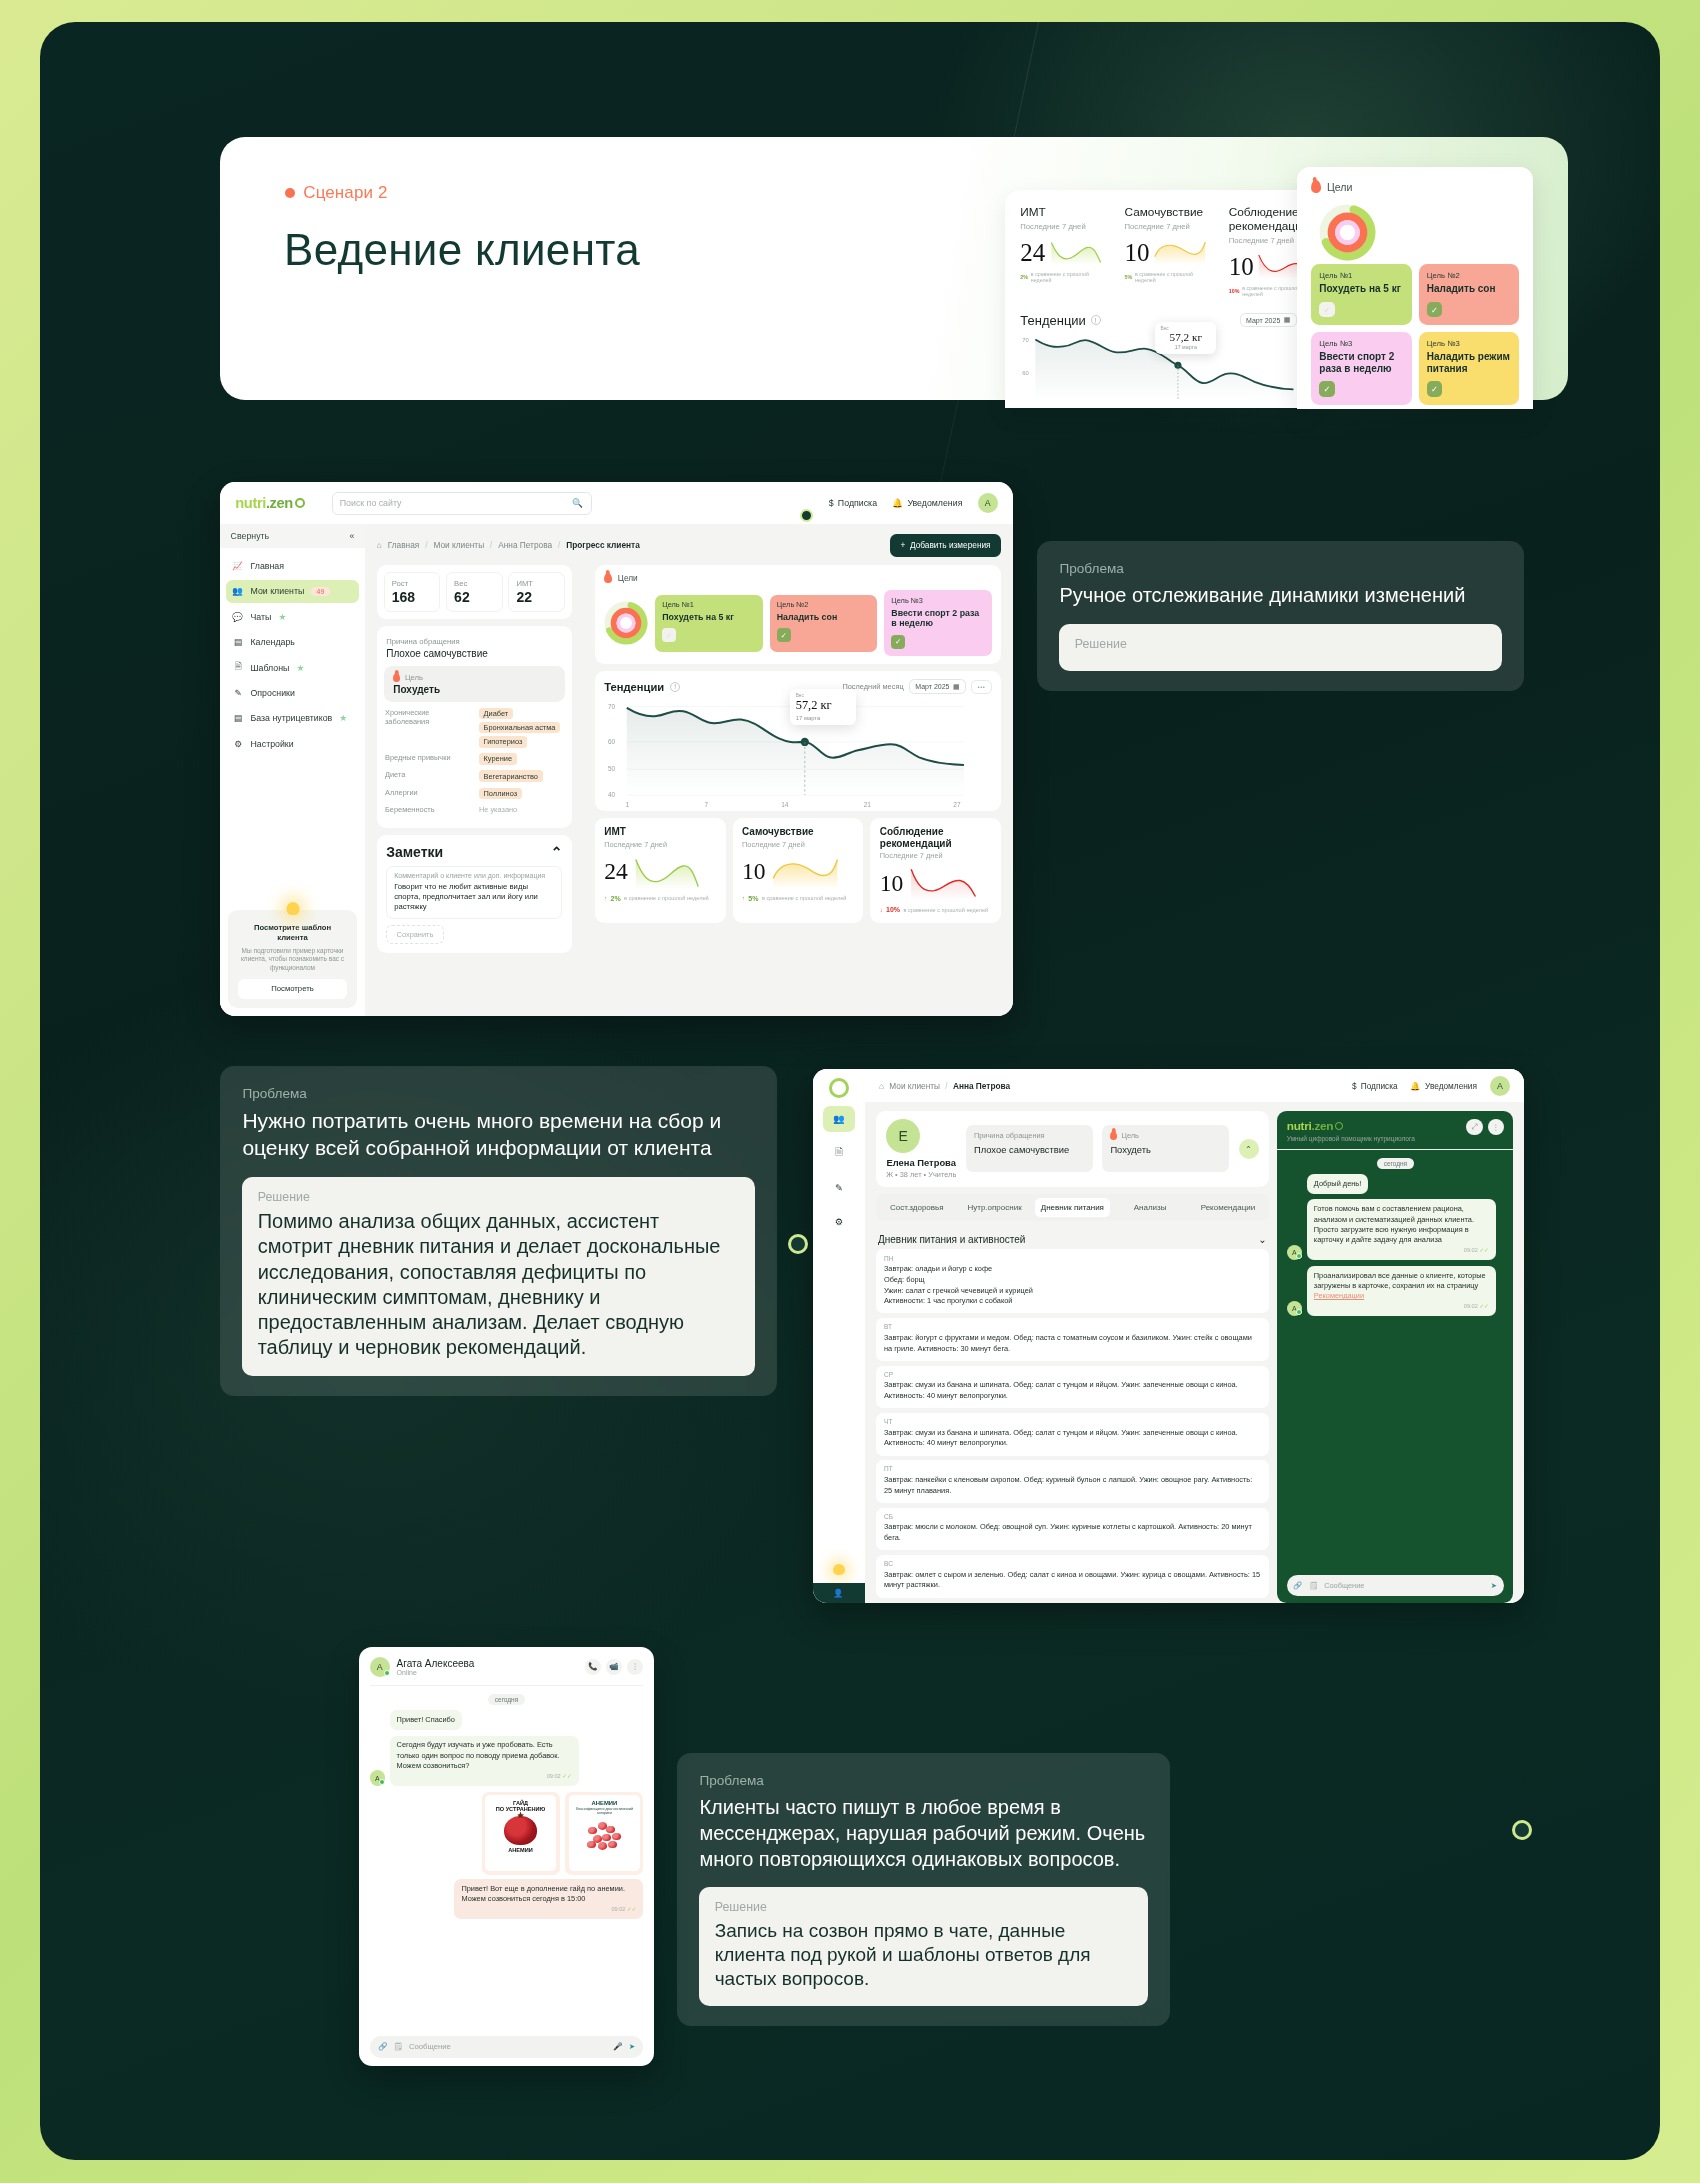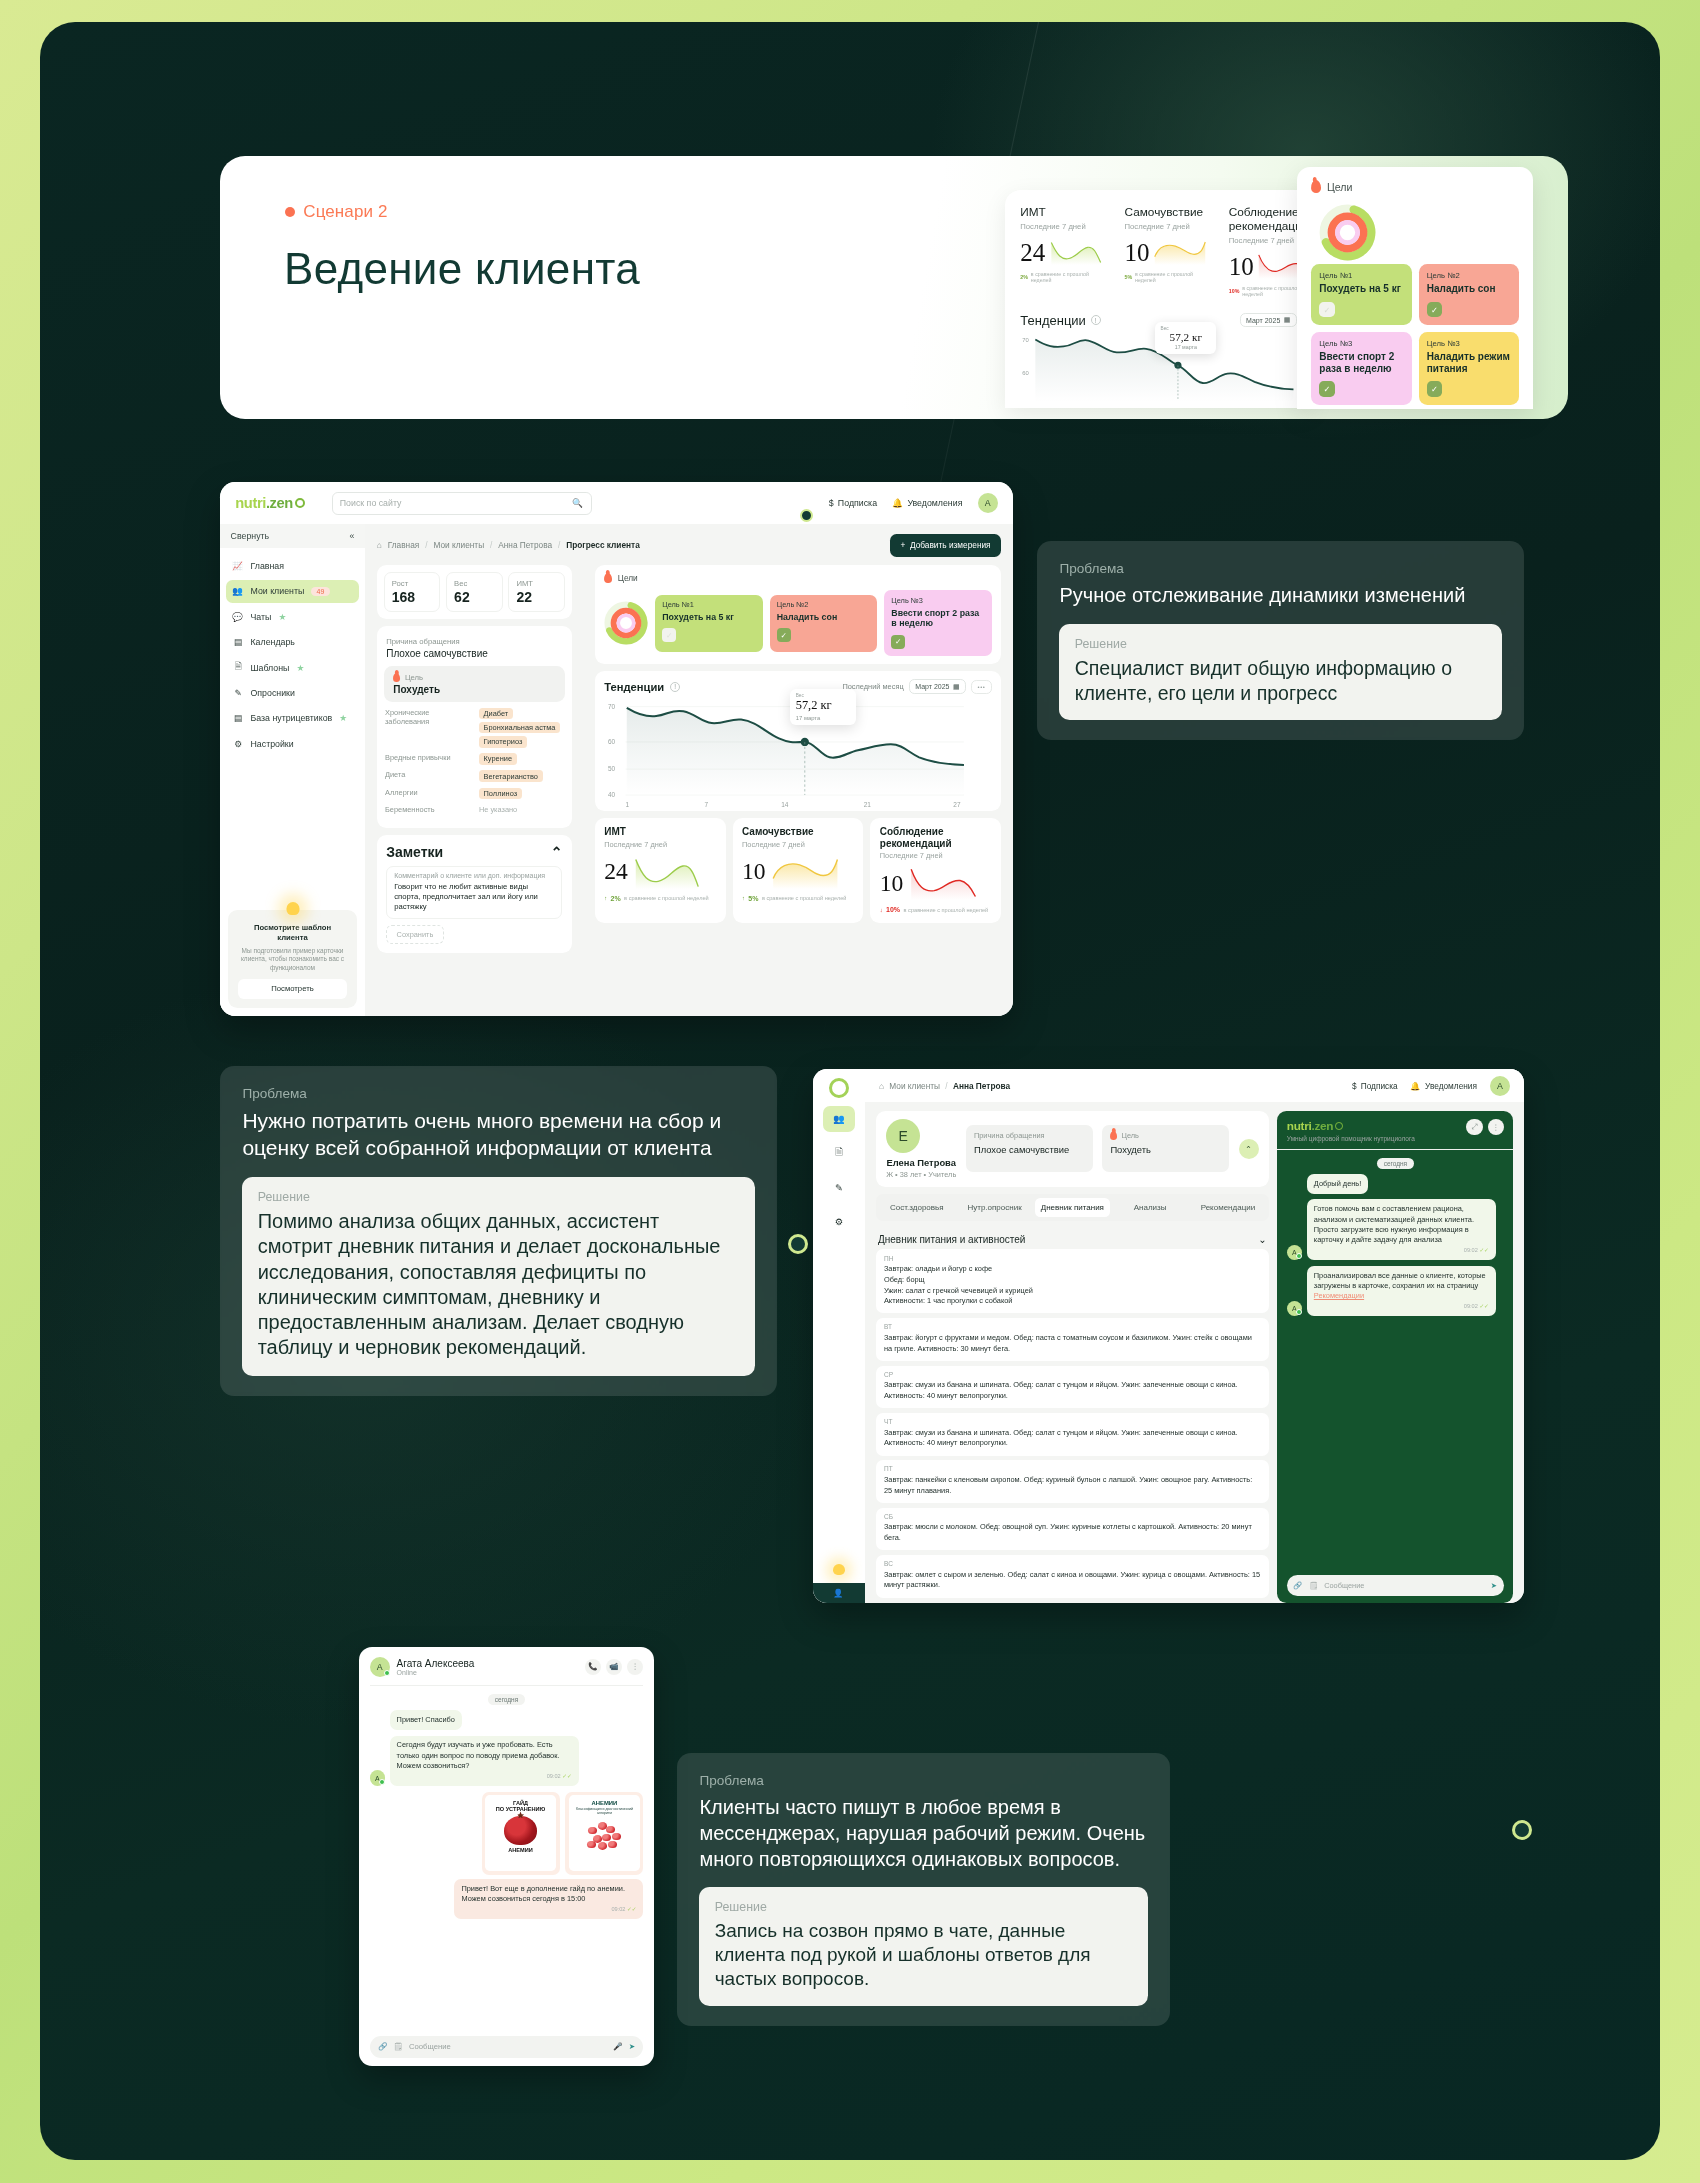--- a/index.html
+++ b/index.html
@@ -24,21 +24,21 @@
   .stage:before {
     content:"";
     position:absolute; left:56%; top:-10%;
     width: 0.6px; height: 60%;
     background: linear-gradient(180deg, rgba(255,255,255,.10), rgba(255,255,255,0));
     transform: rotate(12deg);
   }
 
   
   .hero {
-    position: absolute; left: 180px; top: 134px;
+    position: absolute; left: 180px; top: 115px;
     width: 1348px; height: 263px;
     border-radius: 25px;
     background: linear-gradient(100deg, #ffffff 0%, #ffffff 52%, #f4fbf0 72%, #e2f3da 88%, #d5eecb 100%);
     overflow: visible;
   }
   .hero-kicker {
     position:absolute; left: 65px; top: 46px;
     display:flex; align-items:center; gap: 8.3px;
     color: #fb7a55; font-size: 17px; letter-spacing: 0.1px;
   }
@@ -807,21 +807,20 @@
         </div>
       </div>
     </div>
   </div>
 
   <div class="callout" id="callout1">
     <div class="p-lbl">Проблема</div>
     <div class="p-txt">Ручное отслеживание динамики изменений</div>
     <div class="sol">
       <div class="s-lbl">Решение</div>
-      <div class="s-txt">Специалист видит общую информацию о клиенте, его цели и прогресс</div>
     </div>
   </div>
 
   <div class="callout" id="callout2">
     <div class="p-lbl">Проблема</div>
     <div class="p-txt">Нужно потратить очень много времени на сбор и оценку всей собранной информации от клиента</div>
     <div class="sol">
       <div class="s-lbl">Решение</div>
       <div class="s-txt">Помимо анализа общих данных, ассистент смотрит дневник питания и делает доскональные исследования, сопоставляя дефициты по клиническим симптомам, дневнику и предоставленным анализам. Делает сводную таблицу и черновик рекомендаций.</div>
     </div>

